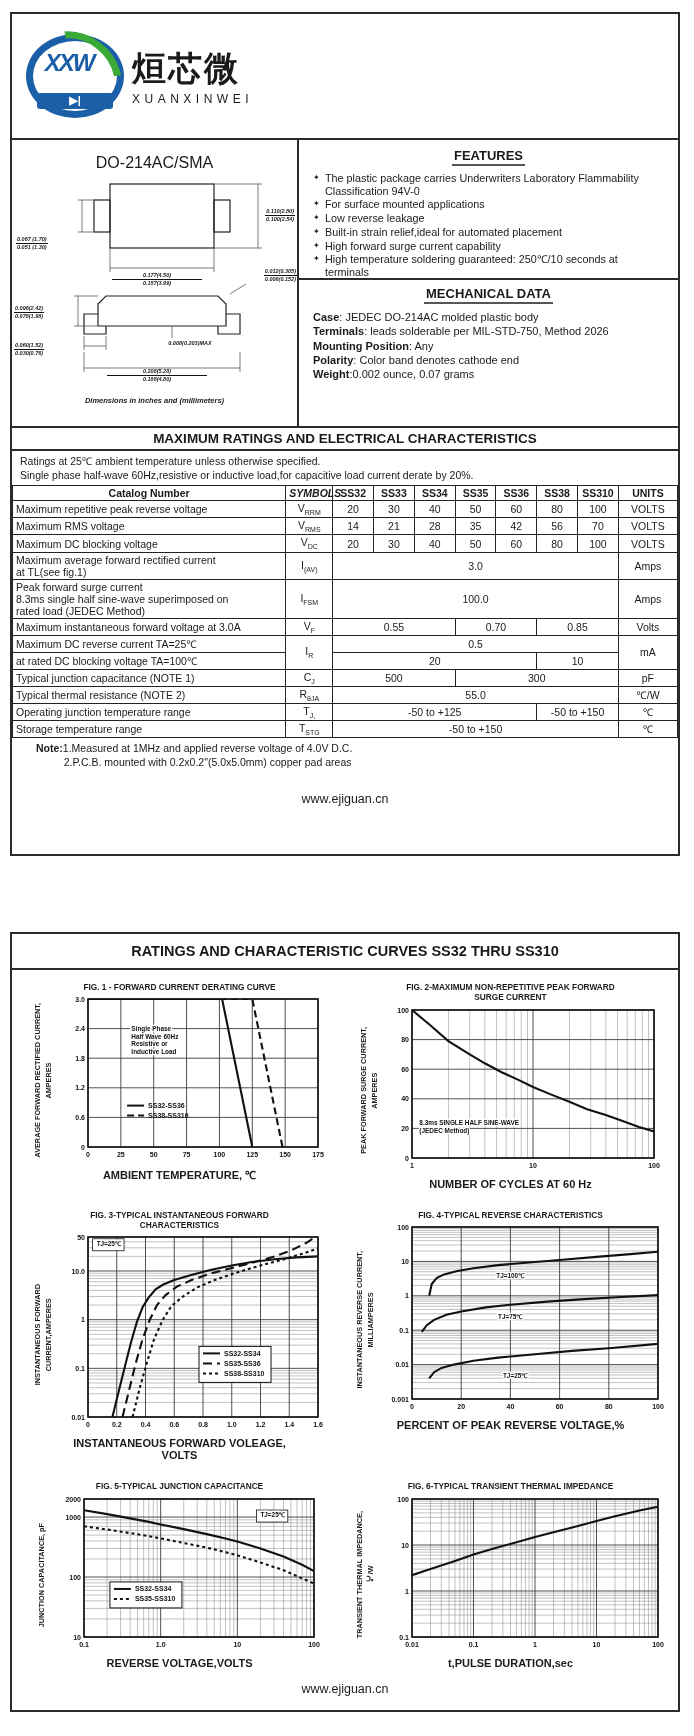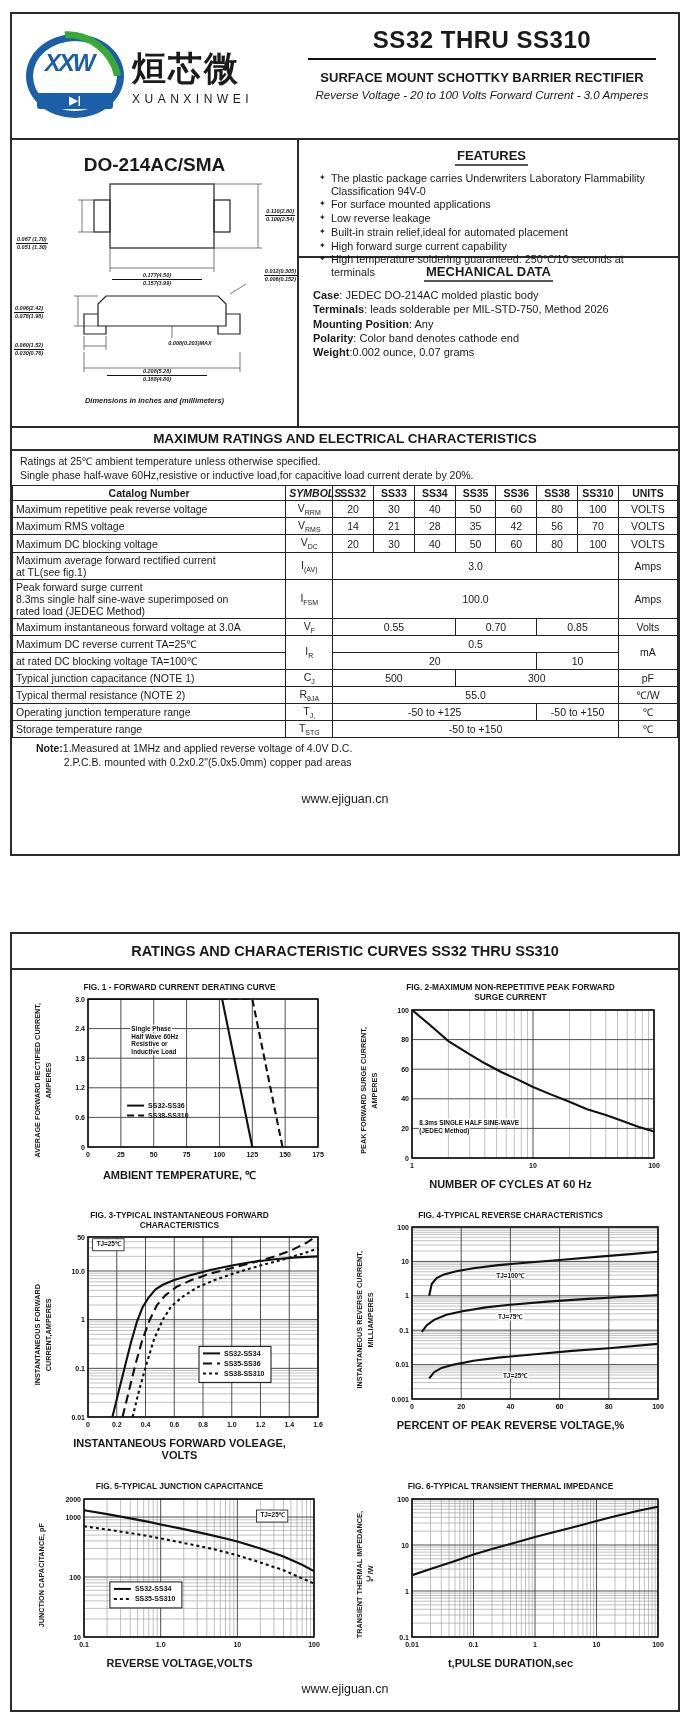--- a/index.html
+++ b/index.html
@@ -20,28 +20,28 @@
   .logo-en{font-size:12px;letter-spacing:4.5px;margin-top:0px;}
   .hdr-right{flex:1;padding:12px 12px 0 6px;}
   .doc-title{text-align:center;font-size:24px;font-weight:bold;letter-spacing:0.5px;}
   .doc-title-rule{border-bottom:2px solid #111;margin:4px 10px 10px 10px;}
   .doc-sub{text-align:center;font-size:13px;font-weight:bold;}
   .doc-tag{text-align:center;font-size:11.5px;font-style:italic;margin-top:4px;}
 
   
   .mid{display:flex;height:286px;border-bottom:2px solid #2b2b2b;}
   .pkg{width:287px;border-right:2px solid #2b2b2b;position:relative;box-sizing:border-box;flex:0 0 auto;}
-  .pkg-name{position:absolute;top:14px;left:0;right:0;text-align:center;font-weight:bold;font-size:19px;}
+  .pkg-name{position:absolute;top:14px;left:0;right:0;text-align:center;font-weight:normal;font-size:16px;}
   .pkg svg{position:absolute;left:10px;top:36px;}
   .dim{position:absolute;font-size:5.5px;font-weight:bold;font-style:italic;text-align:center;line-height:1.2;}
   .dim .top{display:block;border-bottom:0.8px solid #111;padding:0 1px;}
   .dim .bot{display:block;}
   .pkg-caption{position:absolute;top:256px;left:0;right:0;text-align:center;font-size:7.5px;font-weight:bold;font-style:italic;}
   .info{flex:1;display:flex;flex-direction:column;}
-  .features{height:118px;border-bottom:2px solid #2b2b2b;box-sizing:border-box;padding:6px 14px 0 20px;}
+  .features{height:140px;border-bottom:2px solid #2b2b2b;box-sizing:border-box;padding:6px 14px 0 14px;}
   .mech{flex:1;padding:4px 14px 0 14px;}
   .sec-head{text-align:center;font-weight:bold;font-size:13px;margin:2px 0 6px 0;}
   .sec-head span{border-bottom:2px solid #555;padding:0 2px 1px 2px;display:inline-block;}
   .feat-list{font-size:10.8px;line-height:1.18;}
   .feat-item{display:flex;margin-bottom:1px;}
   .feat-bullet{flex:0 0 12px;font-size:8px;padding-top:1px;}
   .mech-lines{font-size:11px;line-height:1.3;}
   .mech-lines b{font-weight:bold;}
 
   
@@ -80,26 +80,20 @@
   <div class="hdr">
     <div class="logo-zone">
       <div class="logo-circle">
         <div class="logo-xxw">XXW</div>
         <div class="logo-band">▶|</div>
       </div>
       <div class="logo-txt">
         <div class="logo-cn">烜芯微</div>
         <div class="logo-en">XUANXINWEI</div>
       </div>
-    </div>
-    <div class="hdr-right">
-      <div class="doc-title">SS32 THRU SS310</div>
-      <div class="doc-title-rule"></div>
-      <div class="doc-sub">SURFACE MOUNT SCHOTTKY BARRIER RECTIFIER</div>
-      <div class="doc-tag">Reverse Voltage - 20 to 100 Volts  Forward Current - 3.0 Amperes</div>
     </div>
   </div>
 
   <div class="mid">
     <div class="pkg">
       <div class="pkg-name">DO-214AC/SMA</div>
       <svg width="265" height="212">
         <g stroke="#222" fill="none" stroke-width="1.2">
           <rect x="88" y="8" width="104" height="64"></rect>
           <rect x="72" y="24" width="16" height="32"></rect>

